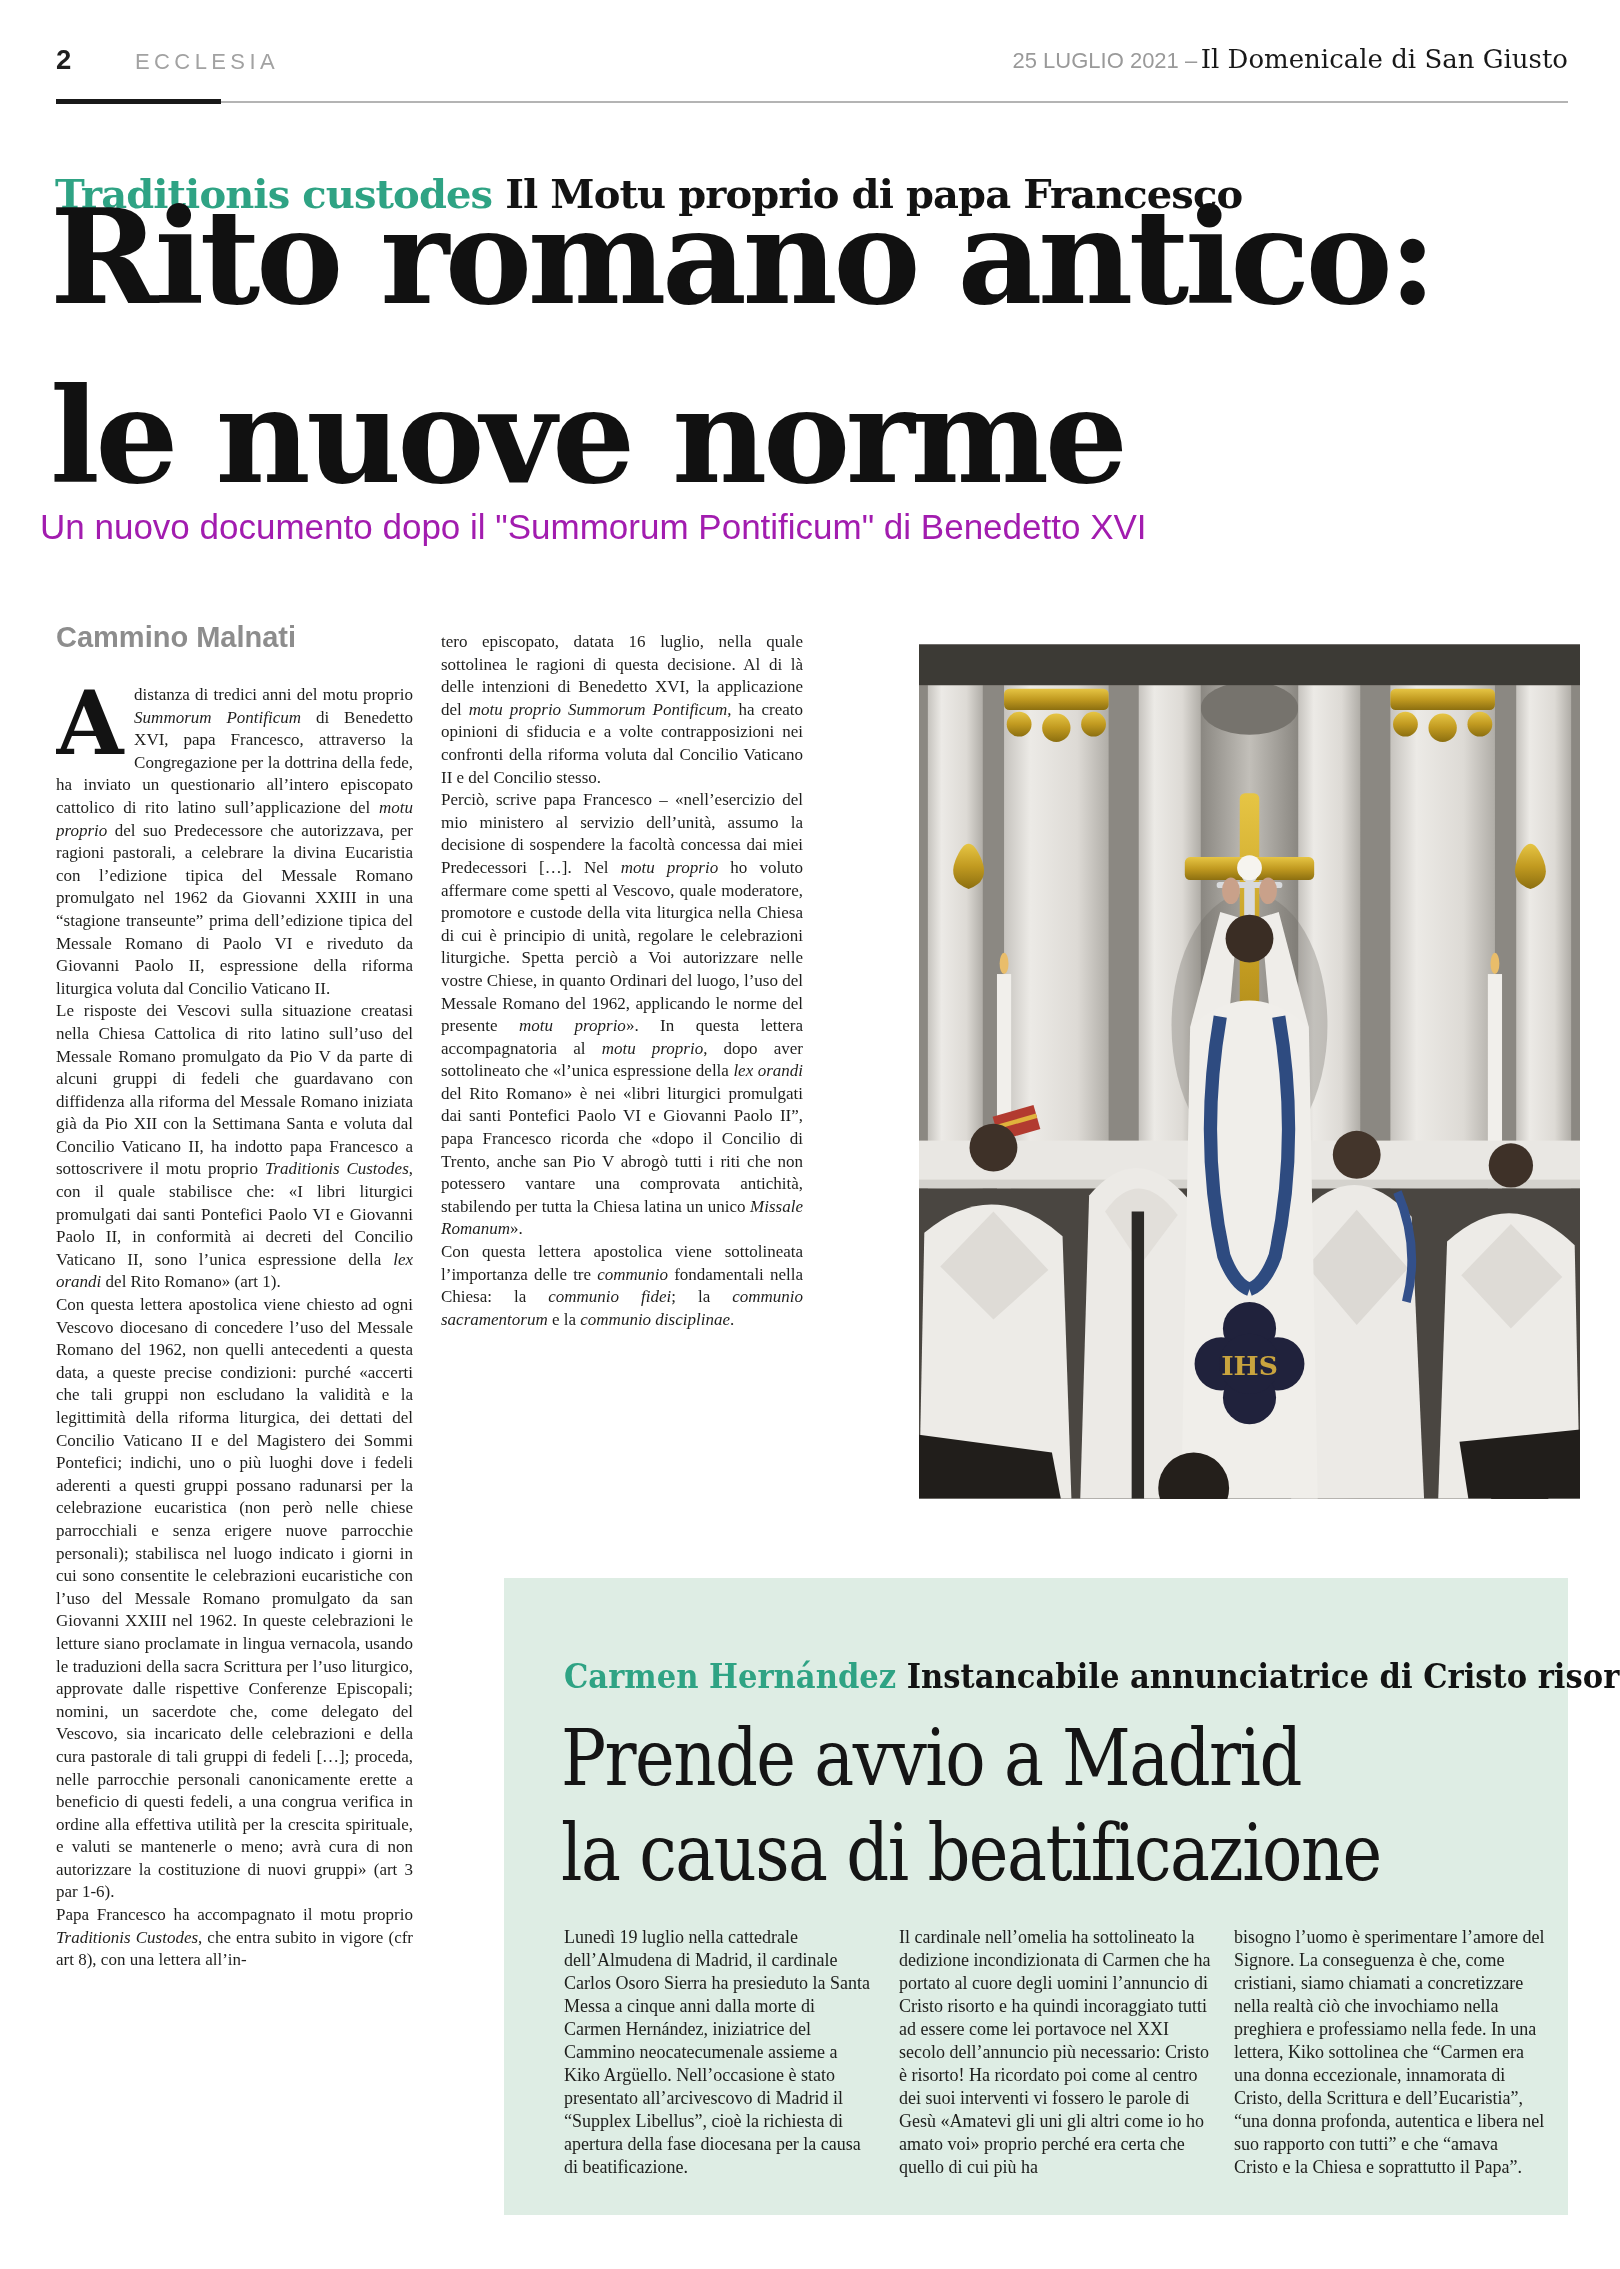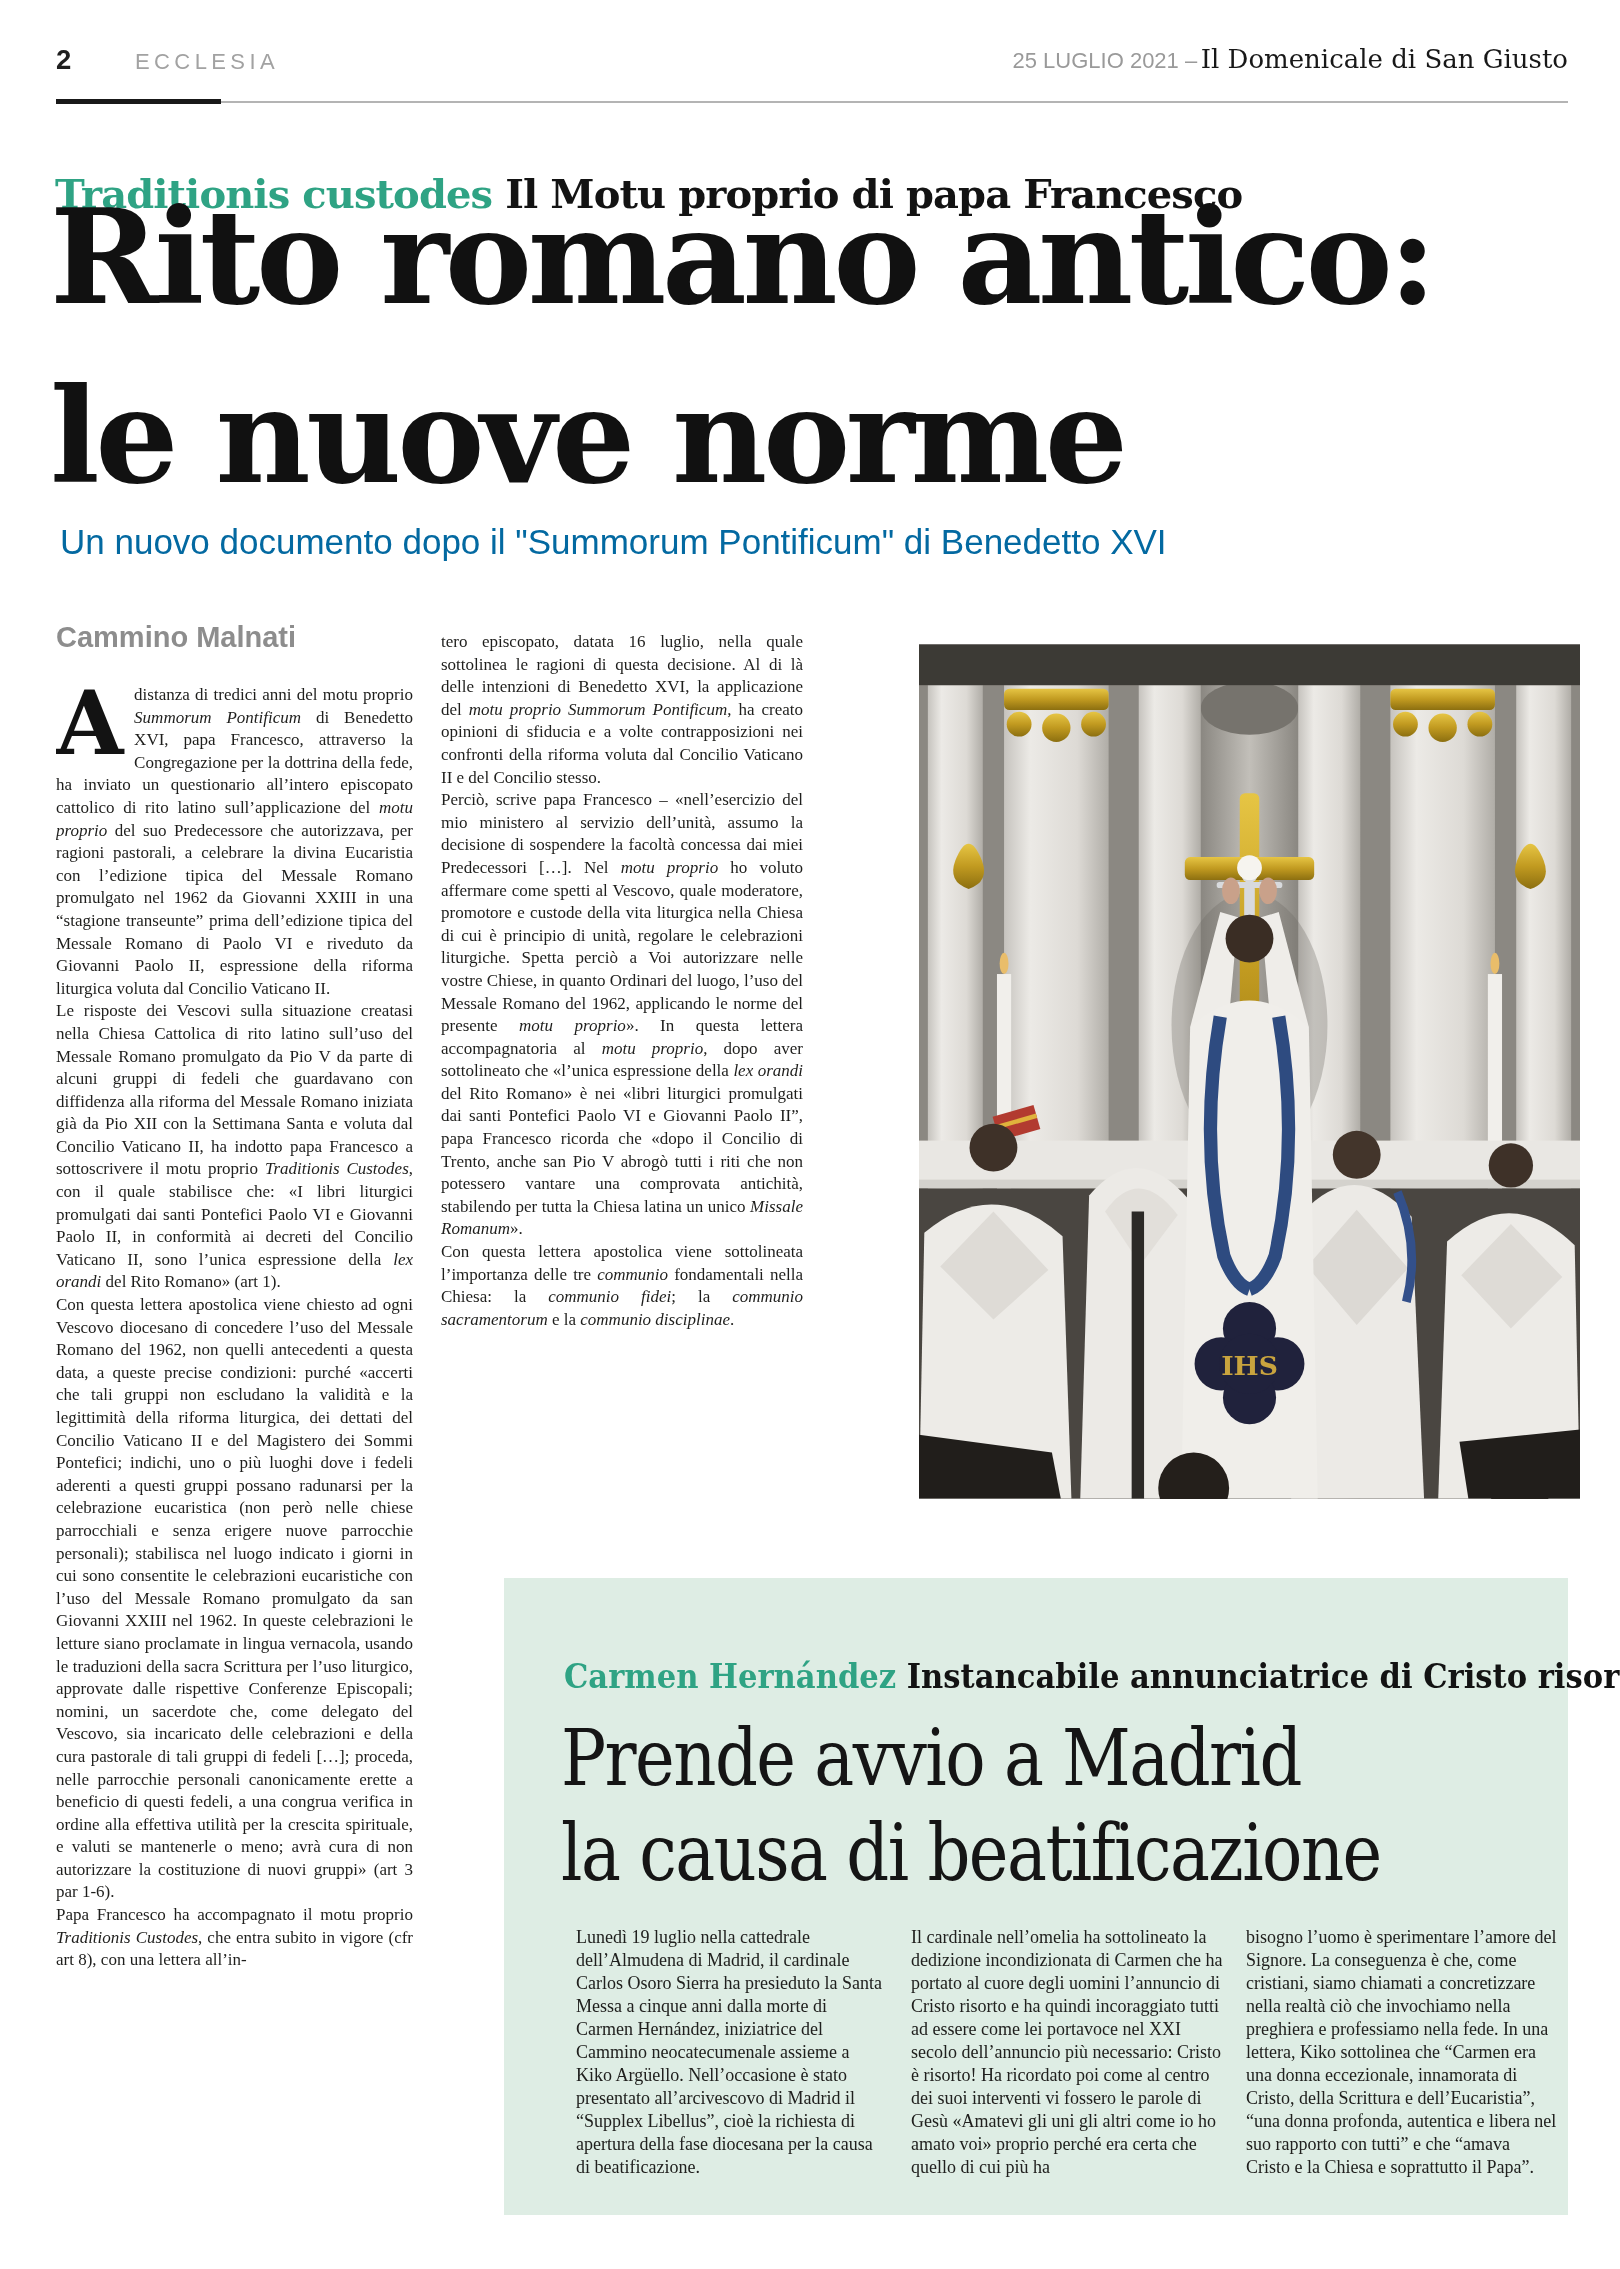--- a/index.html
+++ b/index.html
@@ -16,21 +16,21 @@
   .rule-gray{position:absolute;left:56px;top:101px;width:1512px;height:1.8px;background:#b4b4b4;}
   .rule-black{position:absolute;left:56px;top:99px;width:165px;height:5.3px;background:#191919;}
 
   
   .kicker1{position:absolute;left:55px;top:138px;font-family:"DejaVu Serif",serif;font-weight:700;
            font-size:40px;letter-spacing:-0.9px;white-space:nowrap;margin-top:32px;}
   .kicker-green{color:#2FA384;}
   .kicker-black{color:#131313;}
   .headline1{position:absolute;left:50px;top:168px;font-family:"DejaVu Serif",serif;font-weight:700;
              font-size:131px;line-height:179px;letter-spacing:-4.4px;color:#111111;}
-  .subtitle{position:absolute;left:60px;top:507px;font:400 35px "Liberation Sans",sans-serif;color:#0369a1;margin-top:15px;}
+  .subtitle{position:absolute;left:40px;top:507px;font:400 35px "Liberation Sans",sans-serif;color:#a21caf;}
   .byline{position:absolute;left:56px;top:621px;font:700 29px "Liberation Sans",sans-serif;color:#8d8d8d;}
 
   
   .bodycol{position:absolute;text-align:justify;font-size:17px;line-height:22.6px;color:#1e1e1c;
            hyphens:auto;-webkit-hyphens:auto;overflow:hidden;}
   .bodycol p{margin:0;}
   .col1{left:56px;top:684px;width:357px;height:1576px;}
   .col2{left:441px;top:631px;width:362px;height:922px;}
   .dropcap{float:left;font-family:"DejaVu Serif",serif;font-weight:700;font-size:87px;line-height:71px;
            margin:4.4px 10.6px 0 0;color:#131313;}
@@ -38,21 +38,21 @@
   
   .photo{position:absolute;left:906px;top:631px;width:661px;height:855px;margin:13px;overflow:hidden;}
 
   
   .green-panel{position:absolute;left:504px;top:1578px;width:1064px;height:637px;background:#DEEDE4;}
   .kicker2{position:absolute;left:60px;top:78px;font-family:"DejaVu Serif",serif;font-weight:700;
            font-size:34px;white-space:nowrap;transform:scaleX(0.9);transform-origin:left top;}
   .headline2{position:absolute;left:57px;top:133px;font-family:"DejaVu Serif",serif;font-weight:400;
              font-size:78px;line-height:95px;color:#151515;letter-spacing:-1.8px;
              transform:scaleX(0.86);transform-origin:left top;white-space:nowrap;}
-  .green-cols{position:absolute;left:60px;top:348px;display:flex;gap:23px;margin-left:12px;}
+  .green-cols{position:absolute;left:60px;top:348px;display:flex;gap:23px;}
   .gcol{width:312px;height:278px;overflow:hidden;font-size:18px;line-height:23px;color:#20201e;
         hyphens:auto;-webkit-hyphens:auto;}
   .gcol p{margin:0;}
 </style>
 </head>
 <body>
 
 <div class="page">
 
   <div class="hdr-num">2</div>

